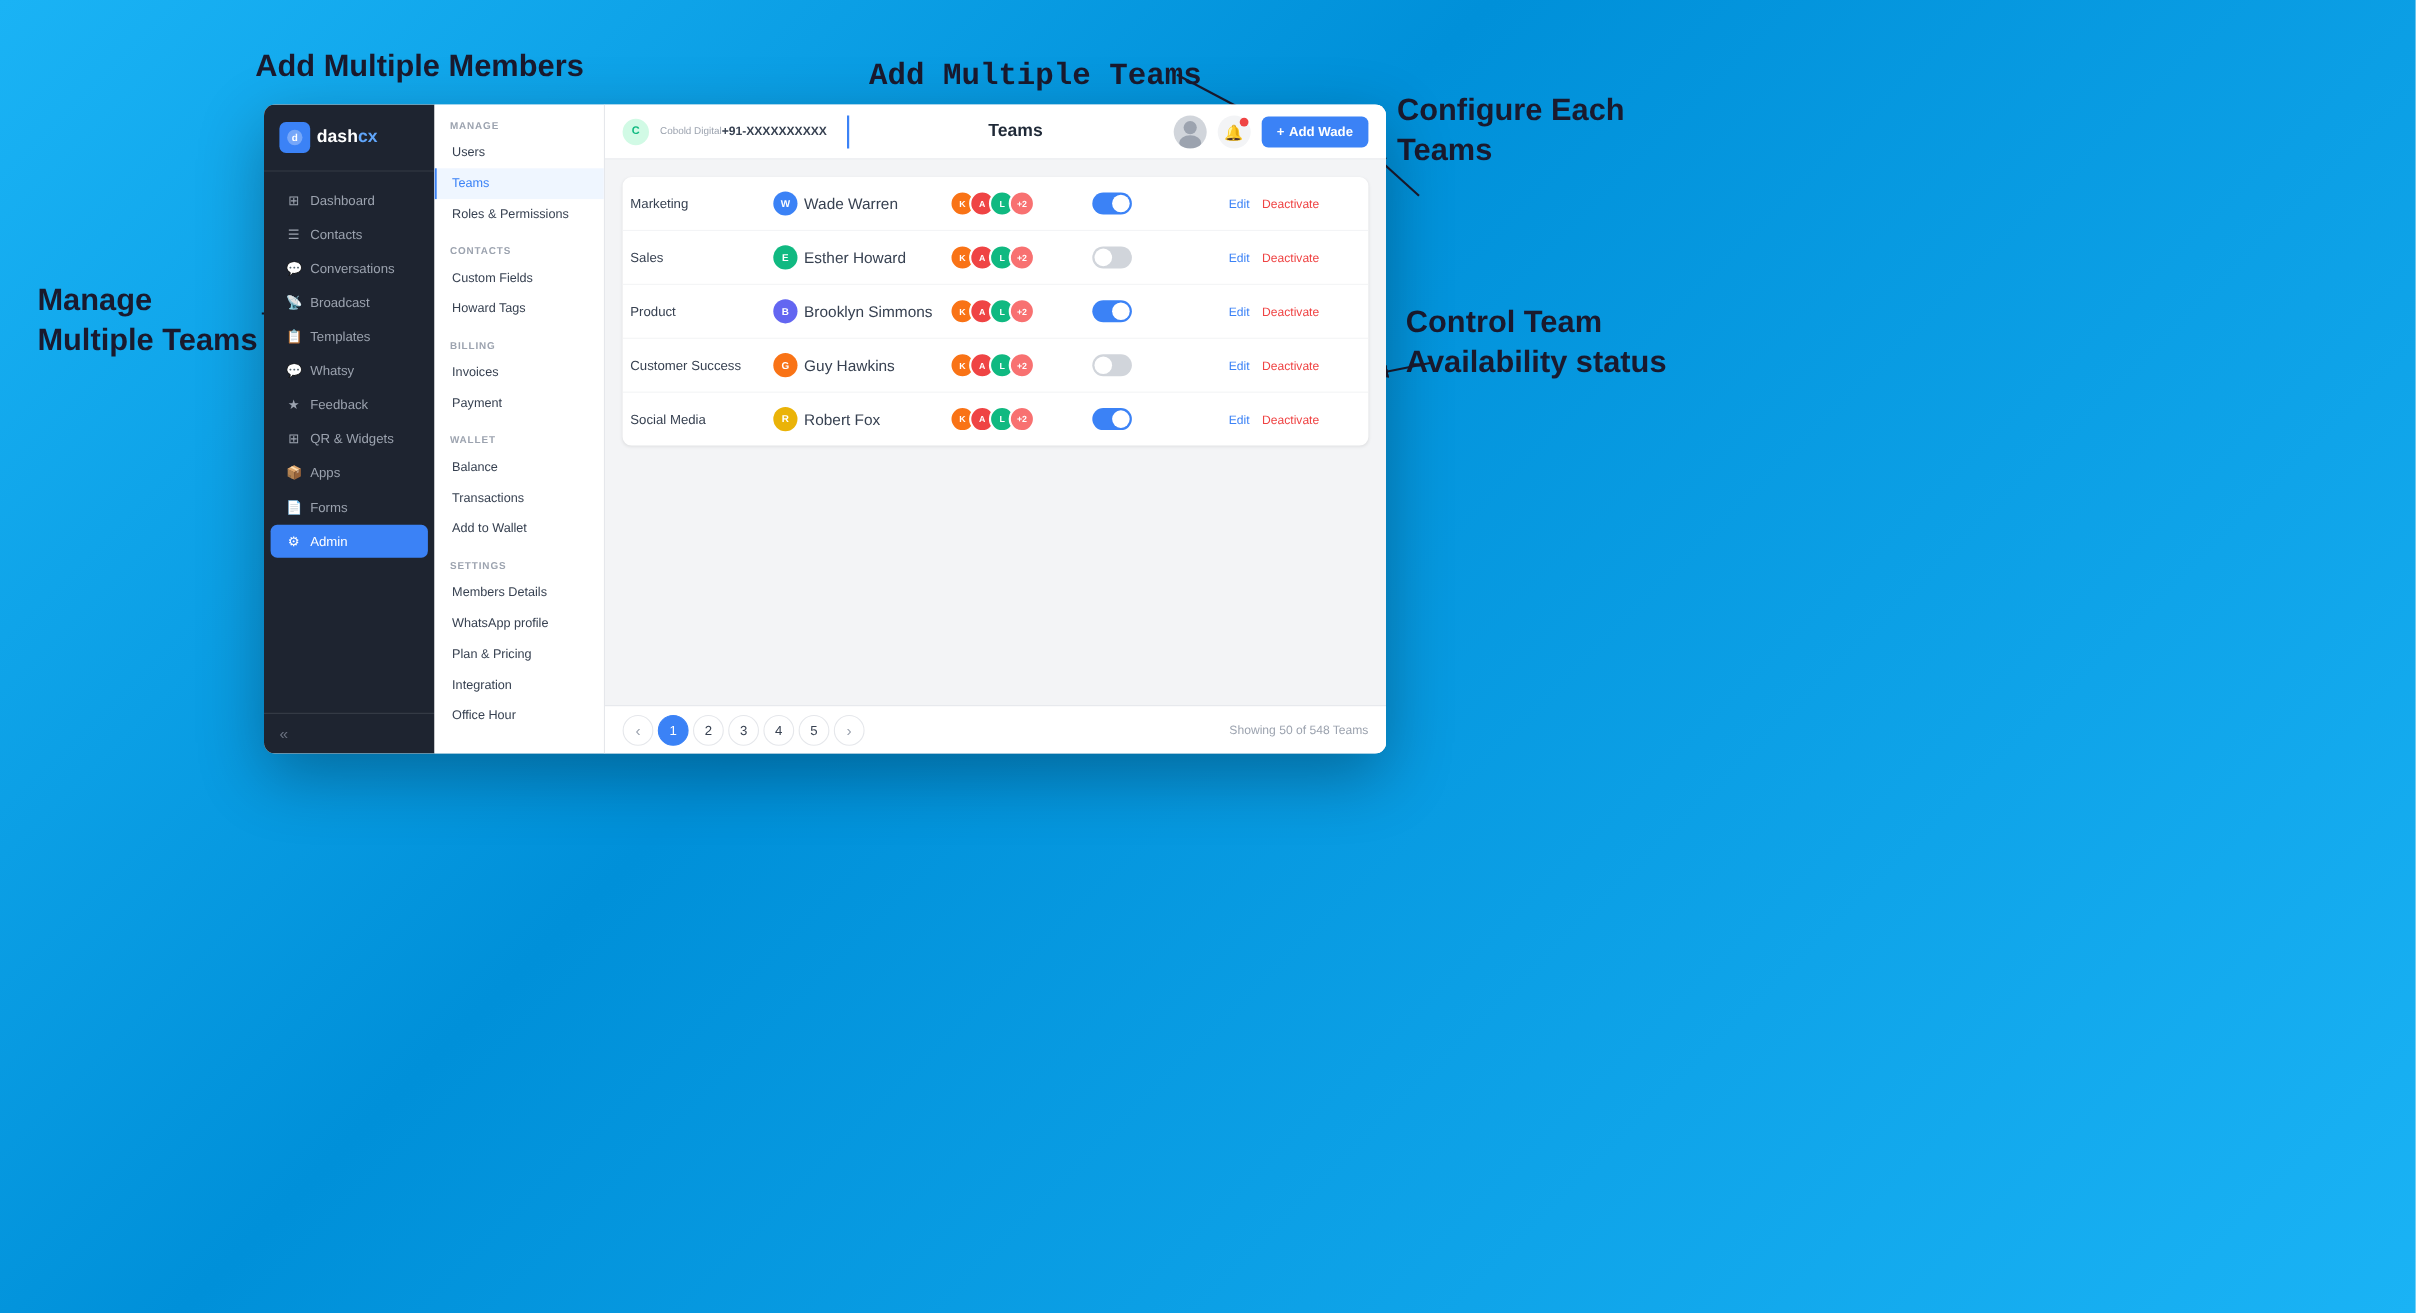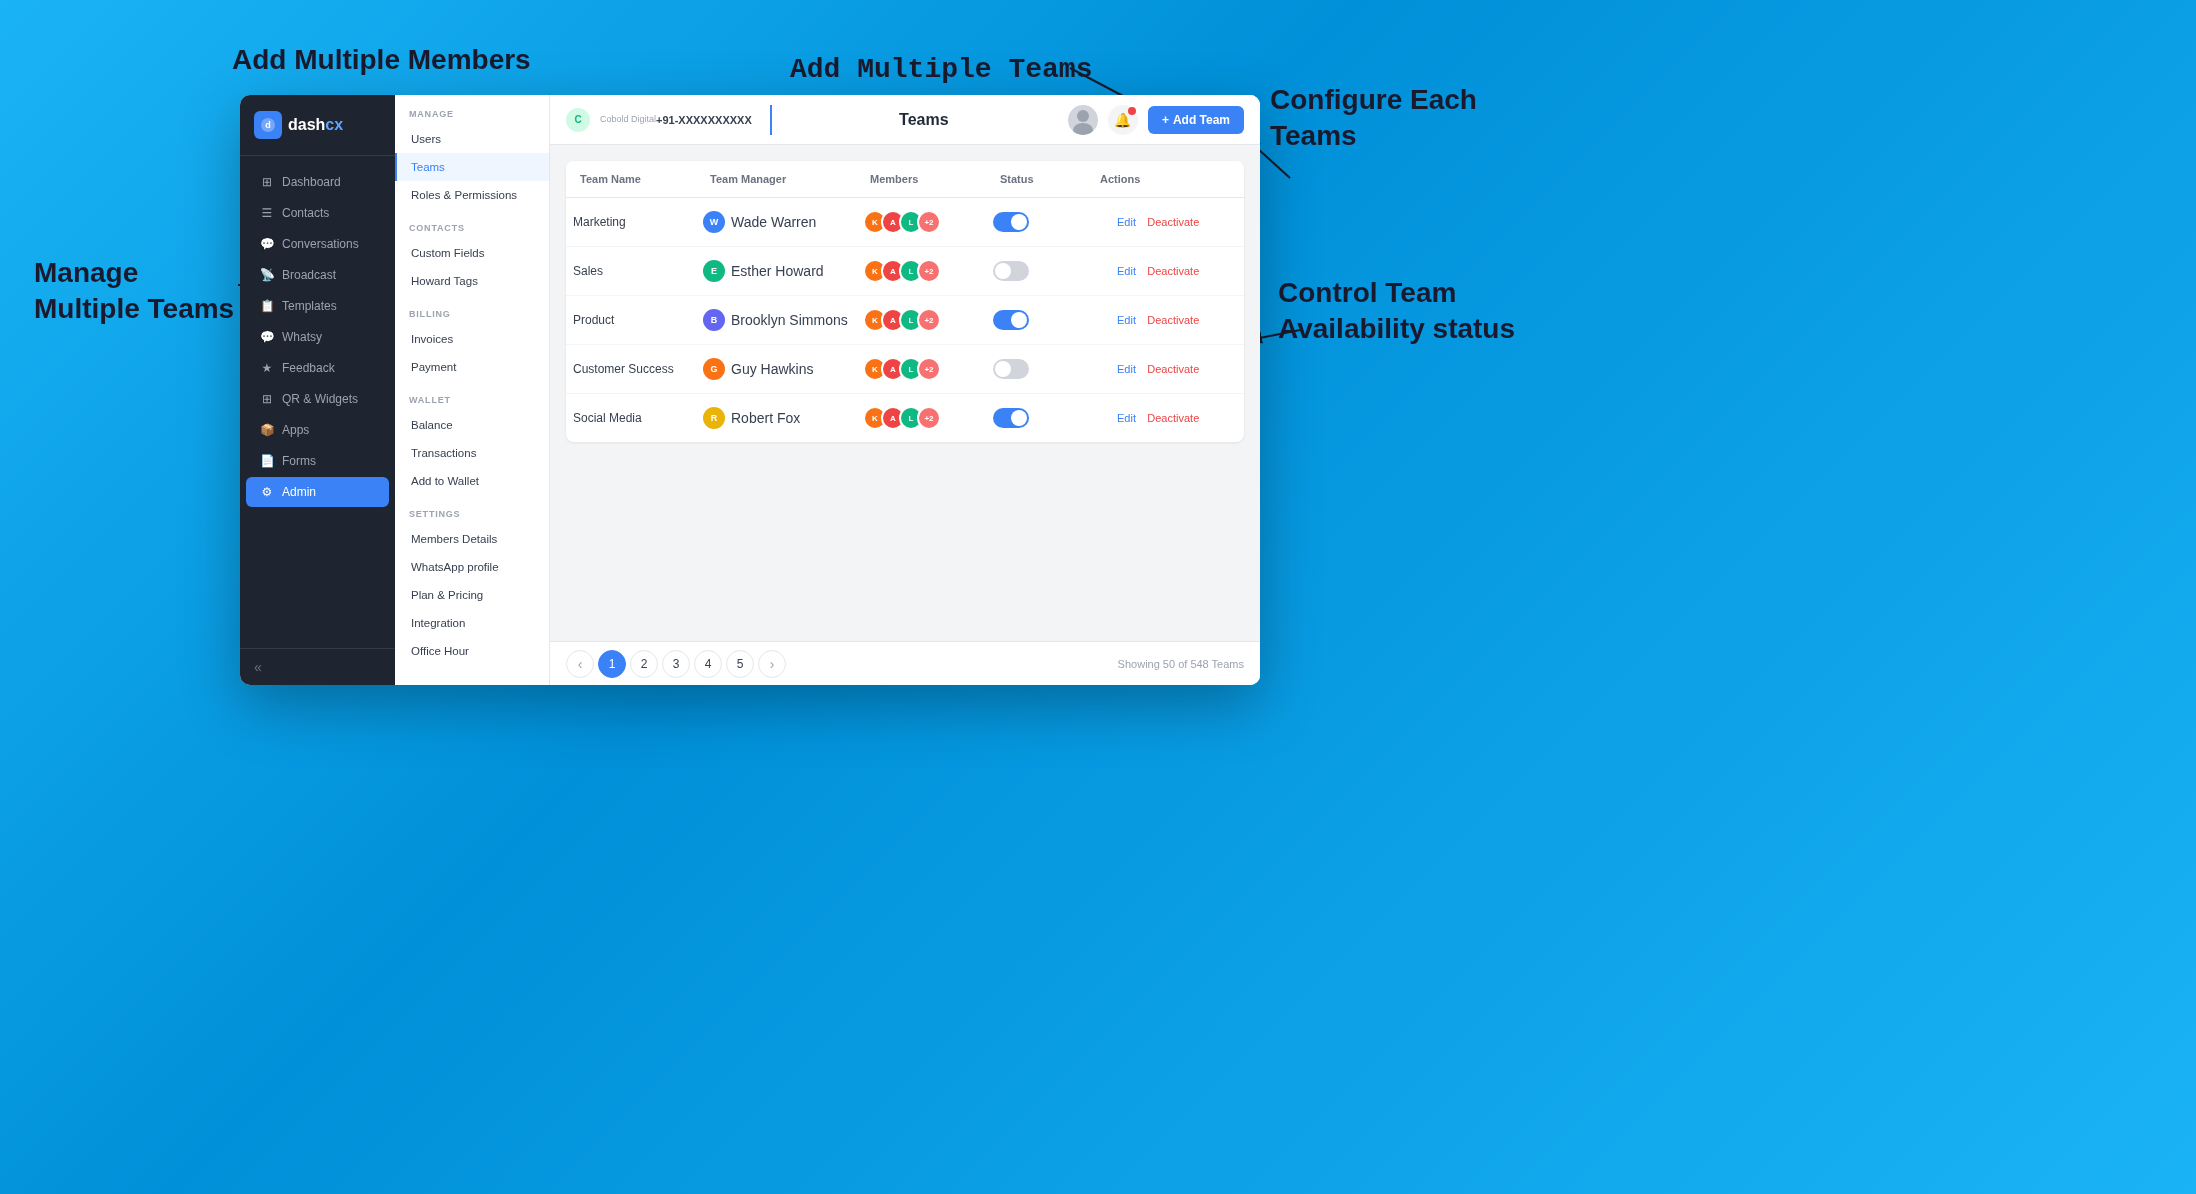--- a/index.html
+++ b/index.html
@@ -509,34 +509,27 @@
               <circle cx="15" cy="11" r="6" fill="#9ca3af"></circle>
               <ellipse cx="15" cy="25" rx="10" ry="7" fill="#9ca3af"></ellipse>
             </svg>
         </div>
         <div class="notification-btn">
           <span>🔔</span>
           <div class="notification-dot"></div>
         </div>
         <button class="add-team-btn">
           <span>+</span>
-          <span>Add Team</span>
+          <span>Add Wade</span>
         </button>
       </div>
     </div>
 
     <div class="teams-area">
       <div class="teams-table">
-        <div class="table-header">
-          <div class="th">Team Name</div>
-          <div class="th">Team Manager</div>
-          <div class="th">Members</div>
-          <div class="th">Status</div>
-          <div class="th">Actions</div>
-        </div>
         <div class="table-body">
 
           <div class="table-row">
             <div class="td">Marketing</div>
             <div class="td manager-cell">
               <div class="manager-avatar" style="background:#3b82f6;">W</div>
               <span class="manager-name">Wade Warren</span>
             </div>
             <div class="td">
               <div class="member-avatars">

